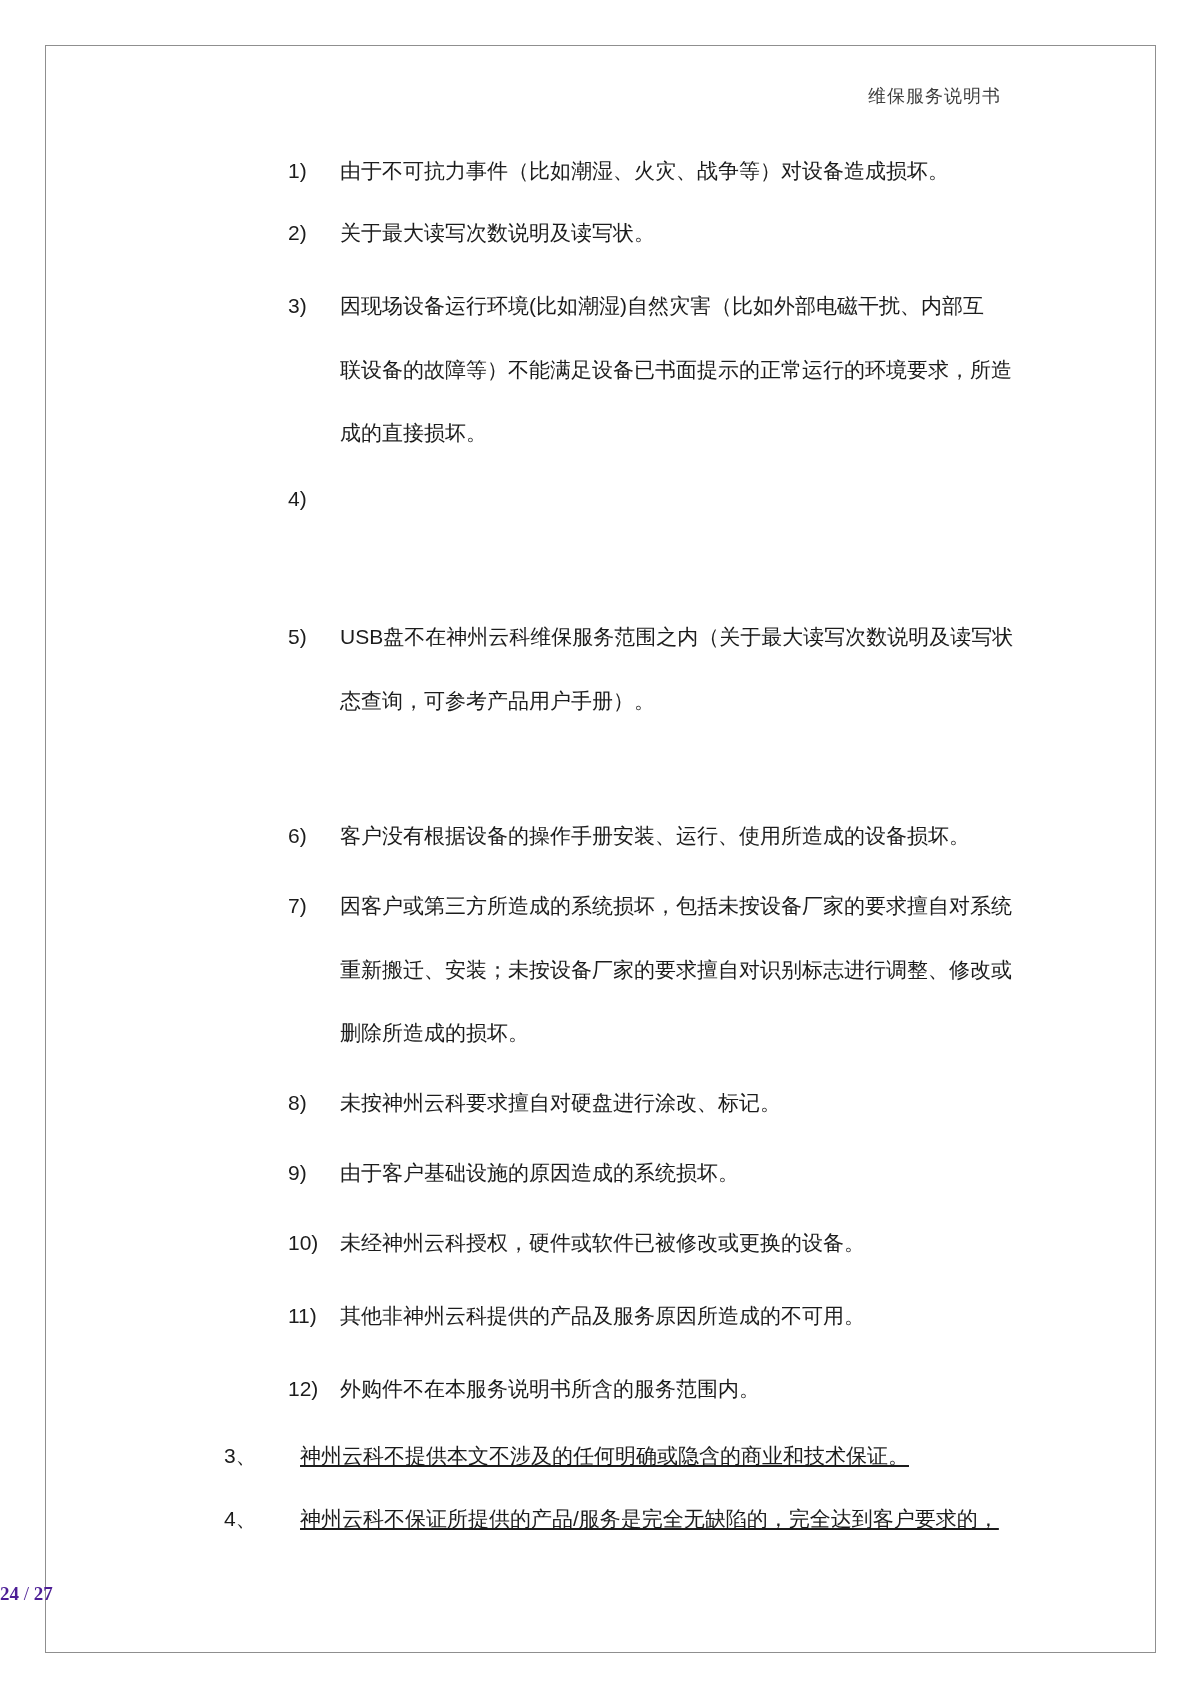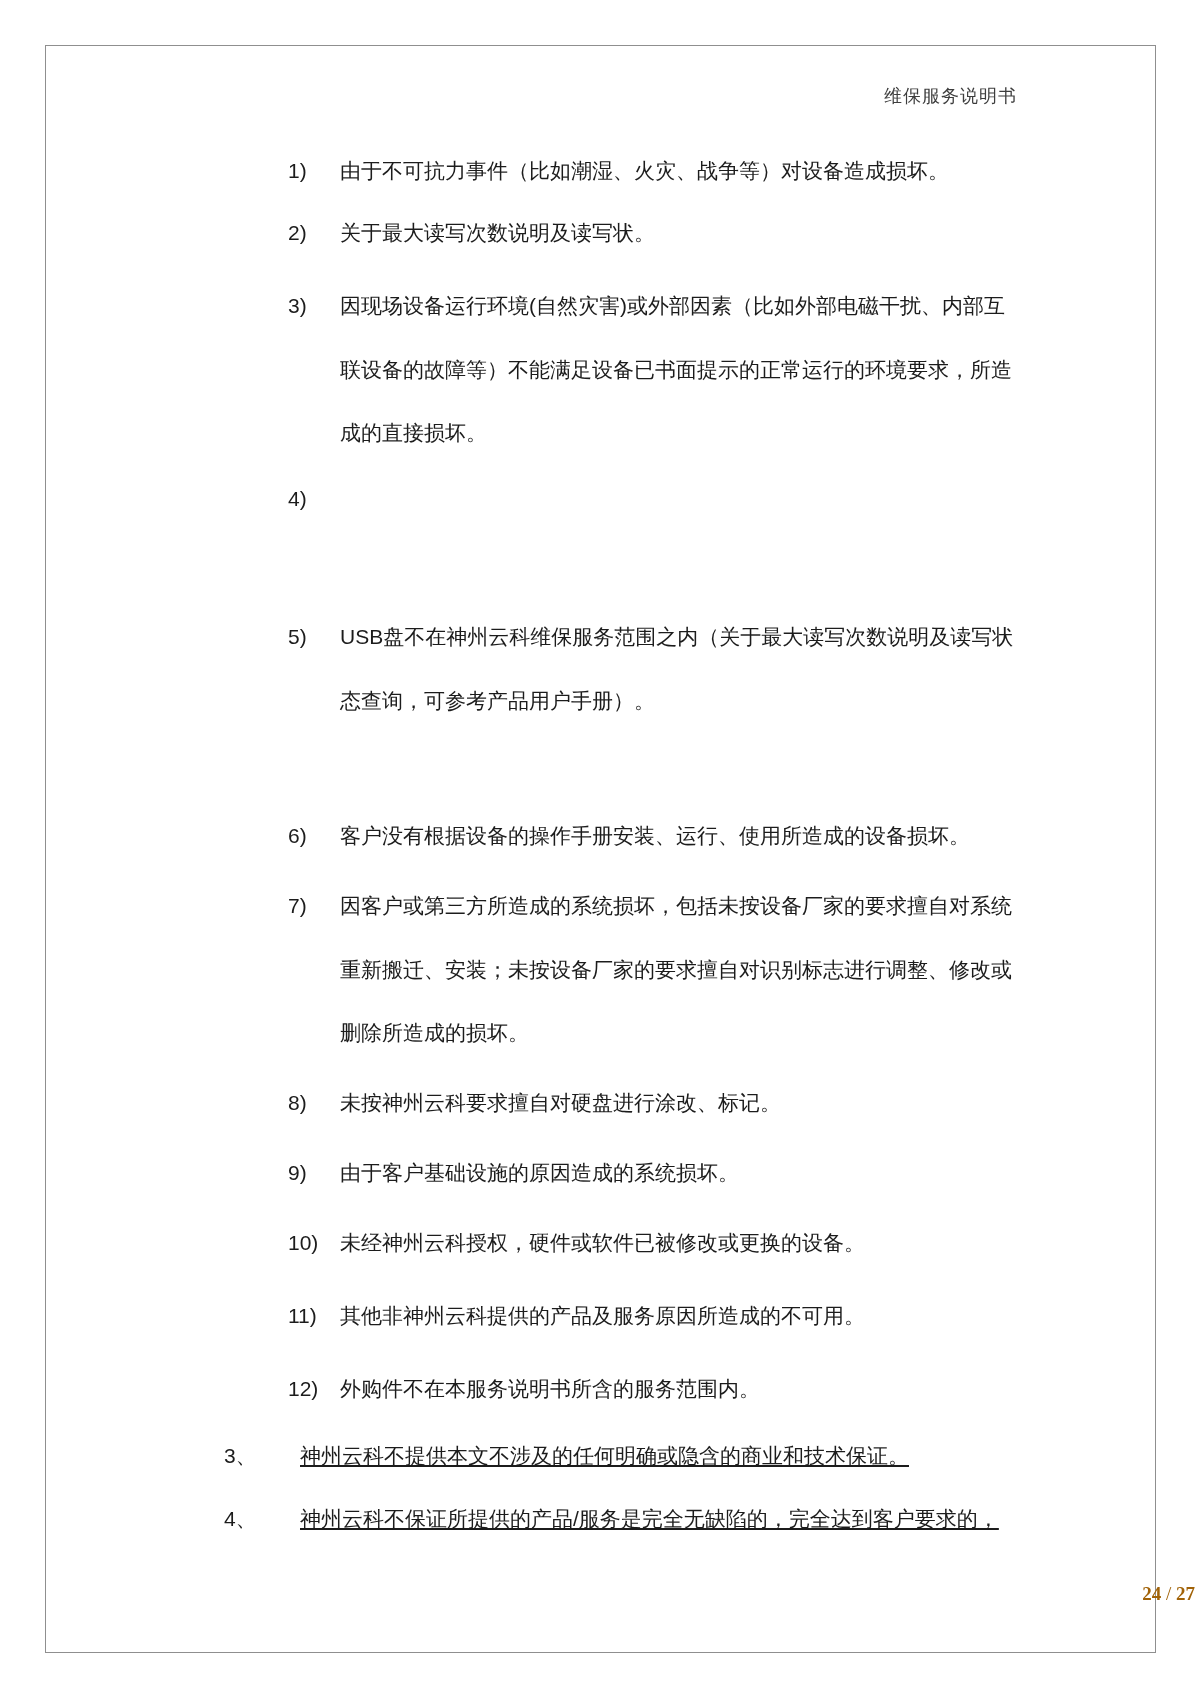--- a/index.html
+++ b/index.html
@@ -4,21 +4,20 @@
 <style>
   html, body { margin: 0; padding: 0; background: #ffffff; }
   .page {
     position: relative;
     width: 1179px;
     height: 1698px;
     background: #ffffff;
     font-family: "Liberation Sans", sans-serif;
     color: #1c1c1c;
     overflow: hidden;
-    padding-left: 16px;
   }
   .frame {
     position: absolute;
     left: 45px;
     top: 45px;
     width: 1109px;
     height: 1606px;
     border: 1px solid #8f8f8f;
   }
   .doc-header {
@@ -43,24 +42,24 @@
   .item.sub .num { left: 288px; }
   .item.main .num { left: 224px; }
   .item.sub .lines { margin-left: 340px; }
   .item.main .lines { margin-left: 300px; text-decoration: underline; }
   .line { white-space: nowrap; }
   .doc-footer {
     position: absolute;
     top: 1583px;
     left: 0;
     width: 100%;
-    text-align: right;
+    text-align: left;
     font-family: "Liberation Serif", serif;
     font-size: 19px;
-    color: #a16207;
+    color: #4c1d95;
   }
   .doc-footer .pg { font-weight: bold; }
   .doc-footer .sep { font-weight: normal; }
 </style>
 </head>
 <body>
 
 <div class="page">
   <div class="frame"></div>
 
@@ -76,21 +75,21 @@
   <div class="item sub" style="top:201px">
     <span class="num">2)</span>
     <div class="lines">
       <div class="line">关于最大读写次数说明及读写状。</div>
     </div>
   </div>
 
   <div class="item sub" style="top:274px">
     <span class="num">3)</span>
     <div class="lines">
-      <div class="line">因现场设备运行环境(自然灾害)或外部因素（比如外部电磁干扰、内部互</div>
+      <div class="line">因现场设备运行环境(比如潮湿)自然灾害（比如外部电磁干扰、内部互</div>
       <div class="line">联设备的故障等）不能满足设备已书面提示的正常运行的环境要求，所造</div>
       <div class="line">成的直接损坏。</div>
     </div>
   </div>
 
   <div class="item sub" style="top:467px">
     <span class="num">4)</span>
   </div>
 
   <div class="item sub" style="top:605px">

